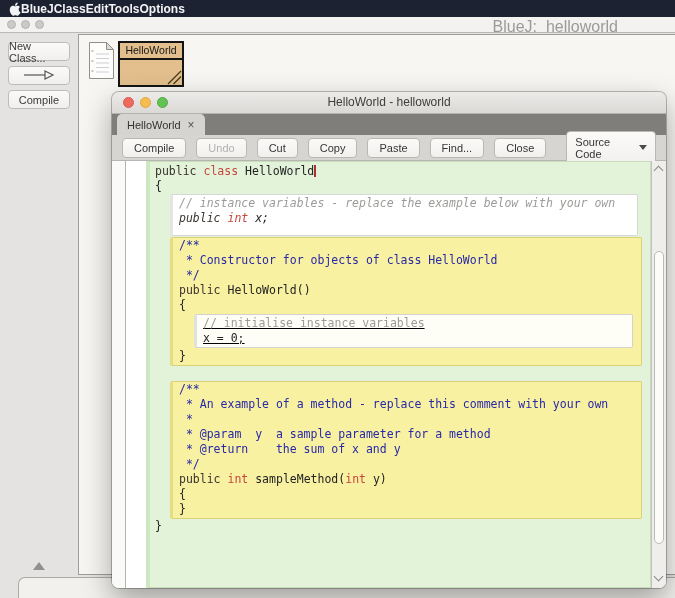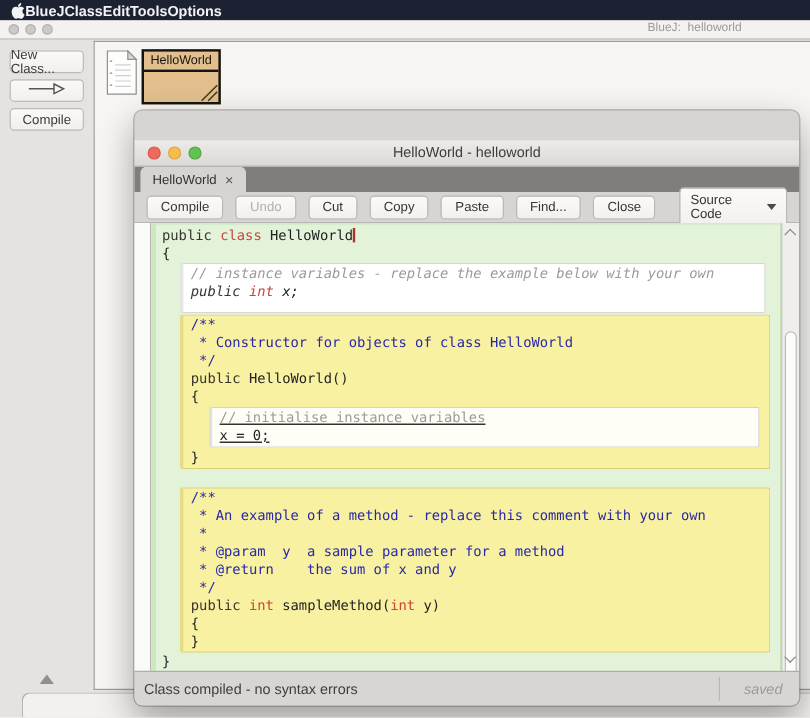--- a/index.html
+++ b/index.html
@@ -13,21 +13,21 @@
     display:flex;align-items:center;padding-left:9px;box-sizing:border-box;
     color:#f2f3f5;font-size:12px;font-weight:600;}
   .menubar .apple{display:flex;align-items:center;}
   .menubar .mitem{cursor:default;}
   .menubar .mitem.app{font-weight:700;}
   
   .mw-titlebar{position:absolute;left:0;top:17px;width:675px;height:16px;background:#f3f2f0;
     border-bottom:1px solid #b9b8b5;box-sizing:border-box;}
   .mw-lights{position:absolute;left:7px;top:3px;display:flex;gap:5px;}
   .mw-lights .dot{width:9px;height:9px;border-radius:50%;background:#cbcac8;border:1px solid #b3b2b0;box-sizing:border-box;}
-  .mw-title{position:absolute;right:57px;top:1px;font-size:10px;color:#9b9a98;white-space:pre;}
+  .mw-title{position:absolute;right:57px;top:1px;font-size:16px;color:#9b9a98;white-space:pre;}
   
   .side-btn{position:absolute;left:8px;width:62px;height:19px;background:linear-gradient(#fbfaf9,#f0efed);
     border:1px solid #bdbcba;border-radius:4px;font-size:11px;color:#3a3a3a;
     display:flex;align-items:center;justify-content:center;box-sizing:border-box;}
   
   .diagram-panel{position:absolute;left:78px;top:34px;right:0;height:541px;background:#f7f6f2;
     border:1px solid #9e9d9b;border-right:none;box-sizing:border-box;}
   .class-box{position:absolute;left:118px;top:41px;width:66px;height:46px;background:#e2bf8d;
     border:2px solid #141414;box-sizing:border-box;}
   .class-box .cname{height:15px;line-height:15px;border-bottom:2px solid #141414;text-align:center;
@@ -36,21 +36,21 @@
   .readme-icon{position:absolute;left:88px;top:41px;}
   .expand-tri{position:absolute;left:33px;top:562px;width:0;height:0;
     border-left:6px solid transparent;border-right:6px solid transparent;border-bottom:8px solid #90908e;}
   .bench-panel{position:absolute;left:18px;top:577px;right:0;bottom:0;background:#f2f1ed;
     border:1px solid #abaaa8;border-right:none;border-bottom:none;border-radius:7px 0 0 0;}
   
   .editor{position:absolute;left:112px;top:92px;width:554px;height:496px;border-radius:7px;
     background:#d7d5d2;overflow:hidden;display:flex;flex-direction:column;
     box-shadow:0 0 0 1px rgba(0,0,0,.25),0 12px 30px rgba(0,0,0,.35);}
   .ed-titlebar{height:21px;flex:0 0 21px;background:linear-gradient(#edebe9,#dbd9d6);
-    border-bottom:1px solid #b3b2af;position:relative;margin-top:25px;}
+    border-bottom:1px solid #b3b2af;position:relative;}
   .ed-lights{position:absolute;left:11px;top:5px;display:flex;gap:6px;}
   .ed-lights .dot{width:11px;height:11px;border-radius:50%;box-sizing:border-box;}
   .dot.red{background:#ee6a5f;border:1px solid #d95950;}
   .dot.yellow{background:#f5bd4f;border:1px solid #dfa73c;}
   .dot.green{background:#62c354;border:1px solid #52a843;}
   .ed-title{text-align:center;line-height:20px;font-size:12px;color:#3d3d3b;}
   .ed-tabstrip{height:21px;flex:0 0 21px;background:#7f7e7b;display:flex;align-items:flex-end;padding-left:5px;}
   .ed-tab{height:21px;background:#d6d4d1;border-radius:5px 5px 0 0;padding:0 10px;
     display:flex;align-items:center;gap:7px;font-size:11px;color:#333;}
   .ed-tab .tclose{color:#555;font-size:12px;line-height:1;}
@@ -64,21 +64,21 @@
   .tb-select{width:118px;height:20px;background:linear-gradient(#fbfaf9,#f1f0ee);
     border:1px solid #b9b8b5;border-radius:4px;font-size:11px;color:#353535;
     display:flex;align-items:center;justify-content:space-between;padding:16px 8px;box-sizing:border-box;}
   .caret-down{width:0;height:0;border-left:4px solid transparent;border-right:4px solid transparent;
     border-top:5px solid #4a4a48;}
   
   .ed-code{flex:1;display:flex;min-height:0;background:#fff;}
   .gutter{flex:0 0 13px;background:#fafaf9;border-right:1px solid #b5b4b1;}
   .code-content{flex:1;overflow:hidden;font-family:"DejaVu Sans Mono",monospace;font-size:11.5px;}
   .scope-green{min-height:100%;box-sizing:border-box;background:#e3f3da;
-    border:1px solid #c6deba;border-left:4px solid #cde8c0;padding:2px 0 3px 3px;}
+    border:1px solid #c6deba;border-left:4px solid #cde8c0;padding:2px 0 3px 3px;margin-left:20px;}
   .code-line{height:15px;line-height:15px;white-space:pre;color:#232323;padding-left:2px;}
   .seg-k{color:#3a332e;}
   .seg-r{color:#c8463d;}
   .seg-p{color:#232323;}
   .seg-c{color:#9b9b99;}
   .seg-j{color:#2828a8;}
   .cursor{display:inline-block;width:2px;height:12px;background:#a8322c;vertical-align:-2px;}
   .box-white{margin:0 12px 1px 17px;background:#ffffff;border:1px solid #d6d6d4;border-left:3px solid #e4e4e2;
     border-radius:2px;padding:1px 0 9px 4px;font-style:italic;}
   .box-yellow{margin:0 8px 0 17px;background:#f8f1a1;border:1px solid #d9d078;border-left:3px solid #e5dc85;
@@ -223,18 +223,13 @@
           <div class="code-line"><span class="seg-p">}</span></div>
         </div>
     </div>
     <div class="scrollbar">
       <span class="chev up"></span>
       <div class="sb-thumb"></div>
       <span class="chev down"></span>
     </div>
   </div>
 
-  <div class="ed-status">
-    <span>Class compiled - no syntax errors</span>
-    <span class="status-divider"></span>
-    <span class="status-saved">saved</span>
-  </div>
 </div>
 
 </body></html>

